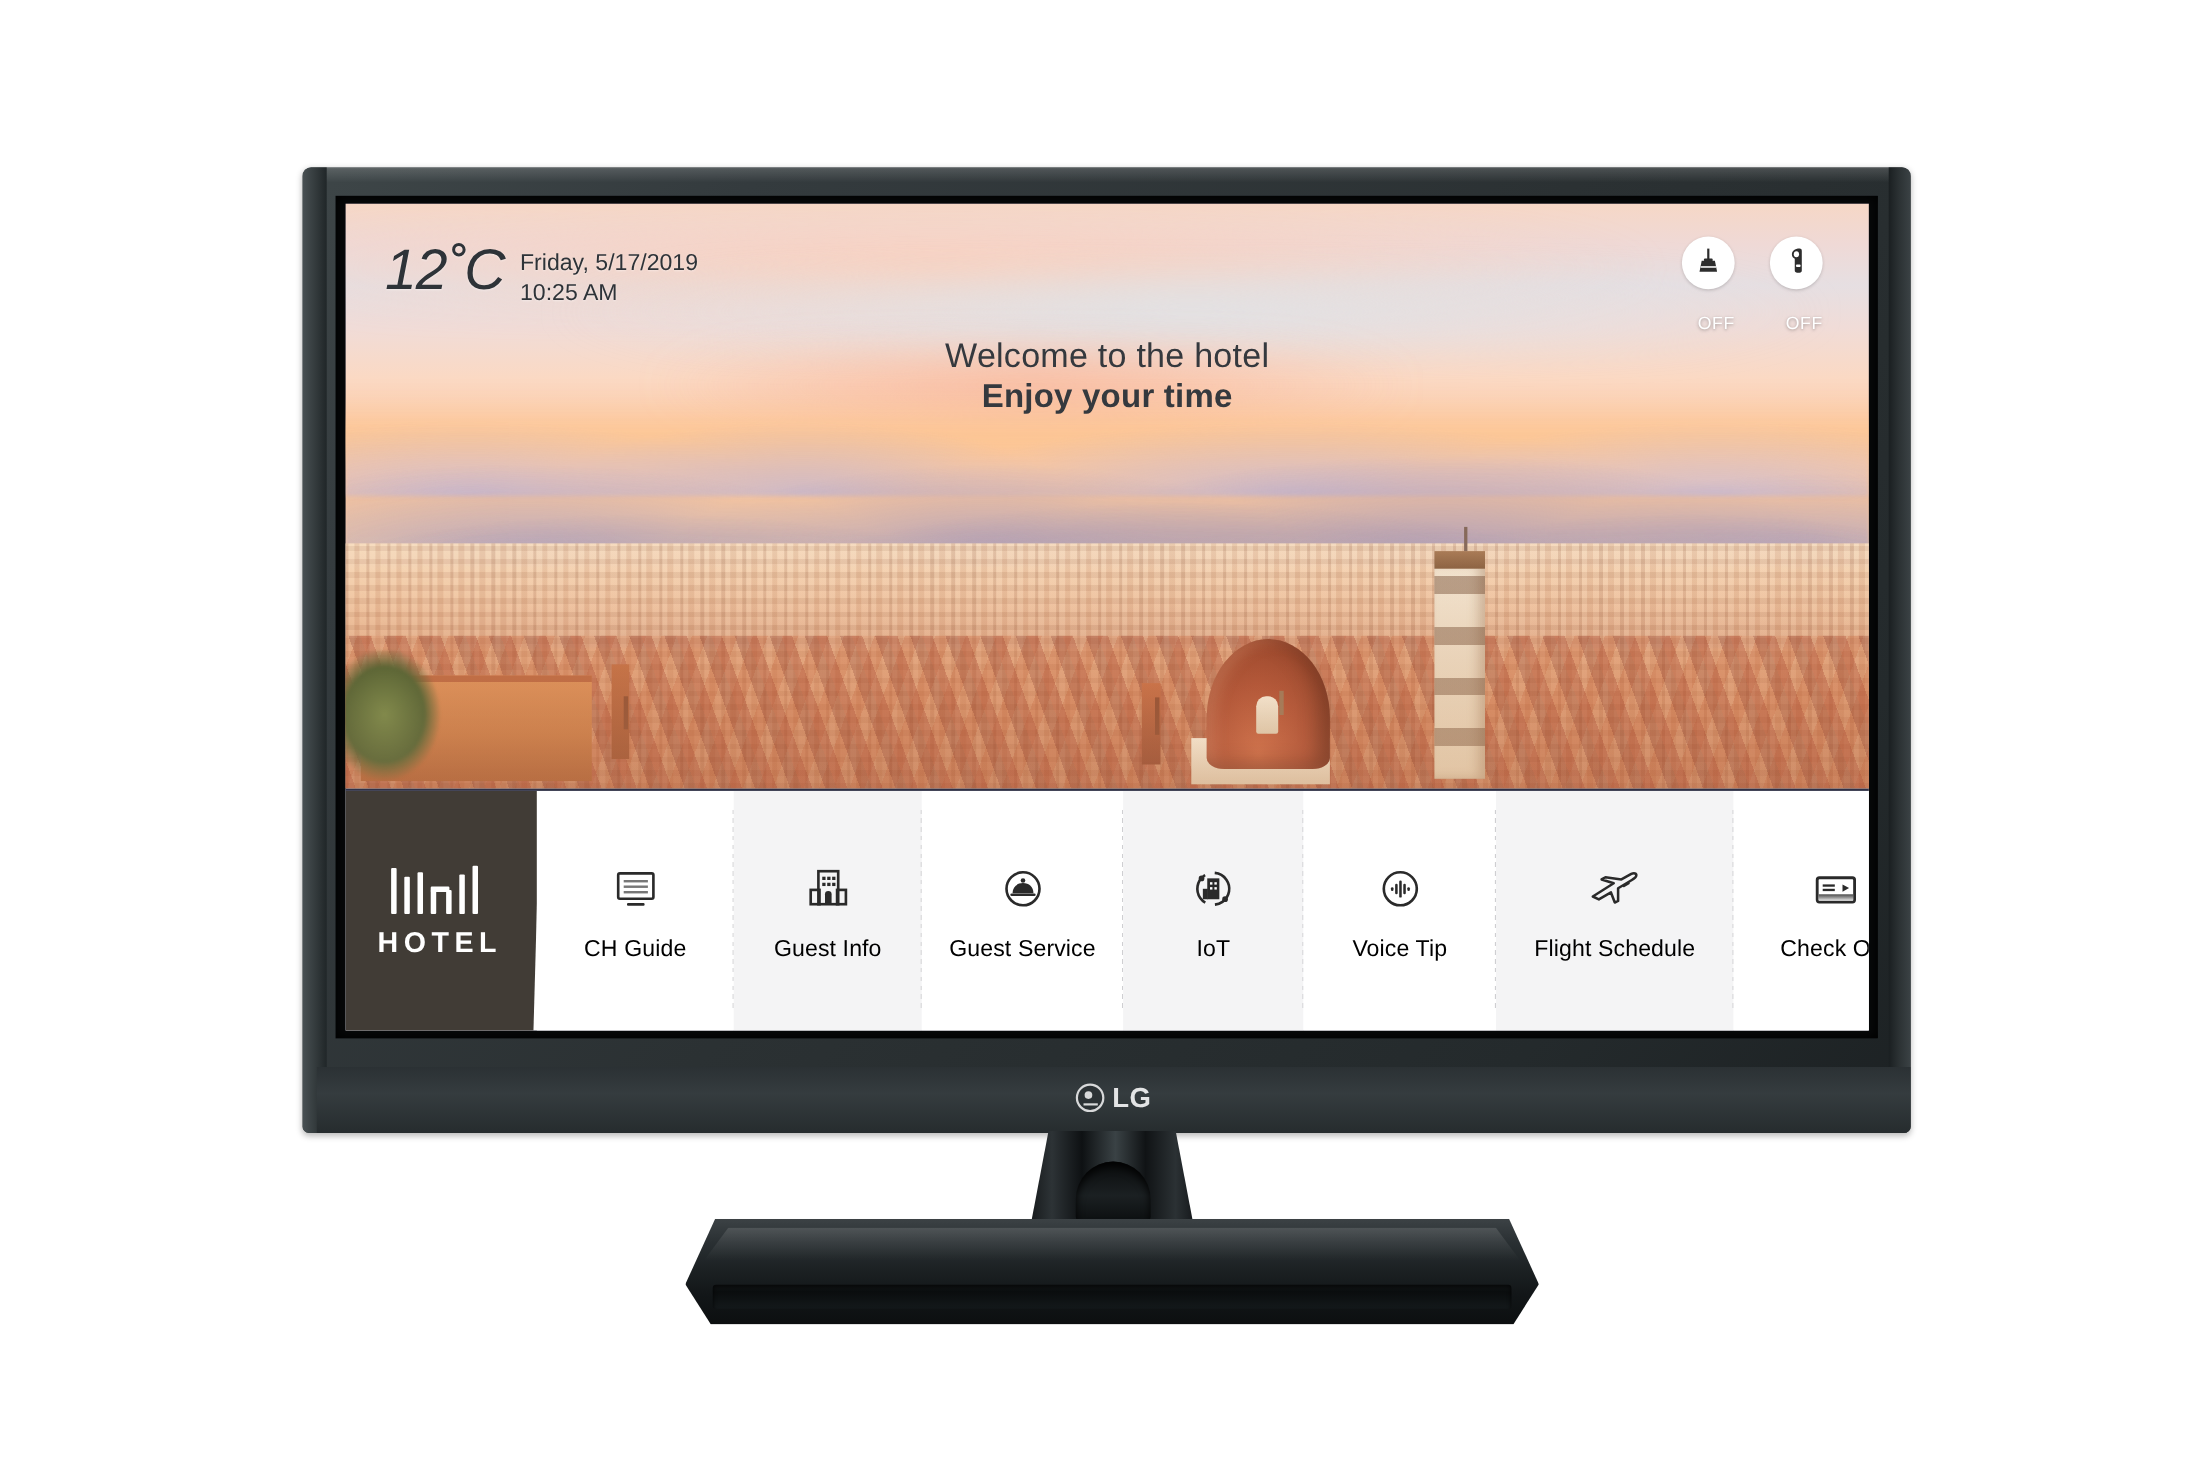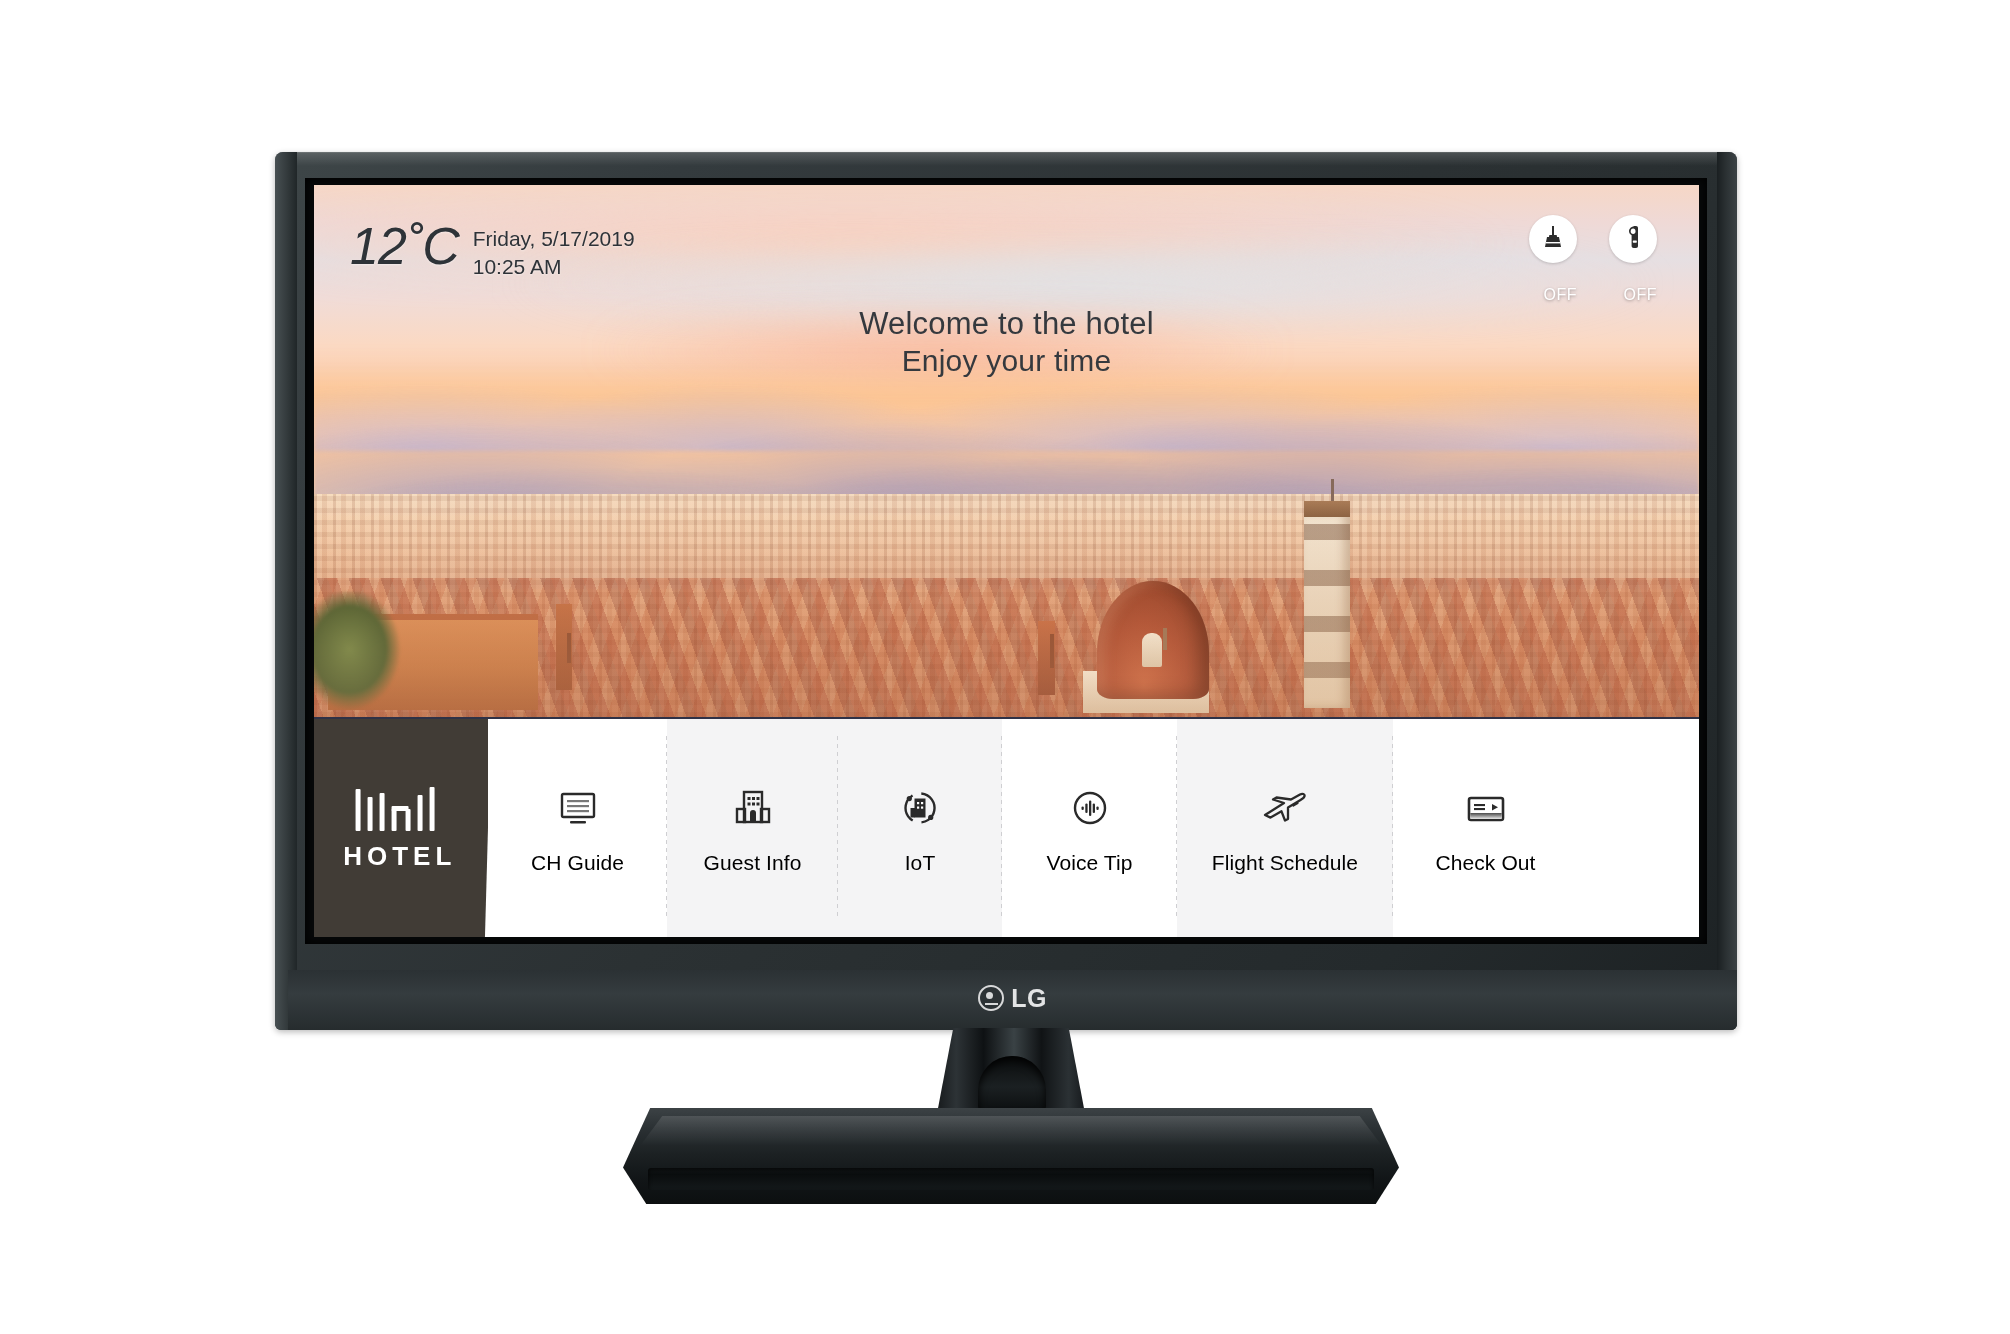--- a/index.html
+++ b/index.html
@@ -340,21 +340,21 @@
     color: #35393e;
   }
   #welcome-title {
     font-size: 31px;
     font-weight: 400;
     line-height: 1.22;
     letter-spacing: 0.2px;
   }
   #welcome-subtitle {
     font-size: 30px;
-    font-weight: 400;
+    font-weight: 700;
     line-height: 1.22;
     letter-spacing: 0.2px;
   }
 
   
   #menu-bar {
     position: absolute;
     left: 0; right: 0; bottom: 0;
     height: 220px;
     display: flex;
@@ -634,20 +634,32 @@
               <rect x="17.5" y="17.5" width="3" height="3" fill="#2a2a2a"></rect>
               <rect x="22" y="17.5" width="3" height="3" fill="#2a2a2a"></rect>
               <rect x="26.5" y="17.5" width="3" height="3" fill="#2a2a2a"></rect>
               <path d="M20 37 L20 28 A3 3 0 0 1 26 28 L26 37 Z" fill="#2a2a2a"></path>
             </svg>
           </span>
           <span class="tile-label">Guest Info</span>
           <span class="tile-divider"></span>
         </div>
 
+        <div class="menu-tile" style="width:183px;">
+          <span class="tile-icon">
+            <svg width="46" height="46" viewBox="0 0 46 46">
+              <circle cx="23" cy="23" r="15" fill="none" stroke="#2a2a2a" stroke-width="2.4"></circle>
+              <path d="M13.5 27 C13.5 21.5 17.5 17.8 23 17.8 C28.5 17.8 32.5 21.5 32.5 27 Z" fill="#2a2a2a"></path>
+              <rect x="11.5" y="27.2" width="23" height="2.4" rx="1.2" fill="#2a2a2a"></rect>
+              <circle cx="23" cy="15.4" r="2.1" fill="#2a2a2a"></circle>
+            </svg>
+          </span>
+          <span class="tile-label">Guest Service</span>
+          <span class="tile-divider"></span>
+        </div>
 
         <div class="menu-tile alt" style="width:164px;">
           <span class="tile-icon">
             <svg width="46" height="46" viewBox="0 0 46 46">
               <circle cx="23" cy="23" r="14.5" fill="none" stroke="#2a2a2a" stroke-width="2.4" stroke-dasharray="30 9" transform="rotate(-35 23 23)"></circle>
               <circle cx="12.3" cy="13.6" r="2.6" fill="#2a2a2a"></circle>
               <circle cx="33.7" cy="32.4" r="2.6" fill="#2a2a2a"></circle>
               <rect x="17.5" y="13.5" width="11" height="19" fill="#2a2a2a"></rect>
               <rect x="13.5" y="23" width="4.5" height="9.5" fill="#2a2a2a"></rect>
               <rect x="20" y="17" width="2.2" height="2.2" fill="#ffffff"></rect>

